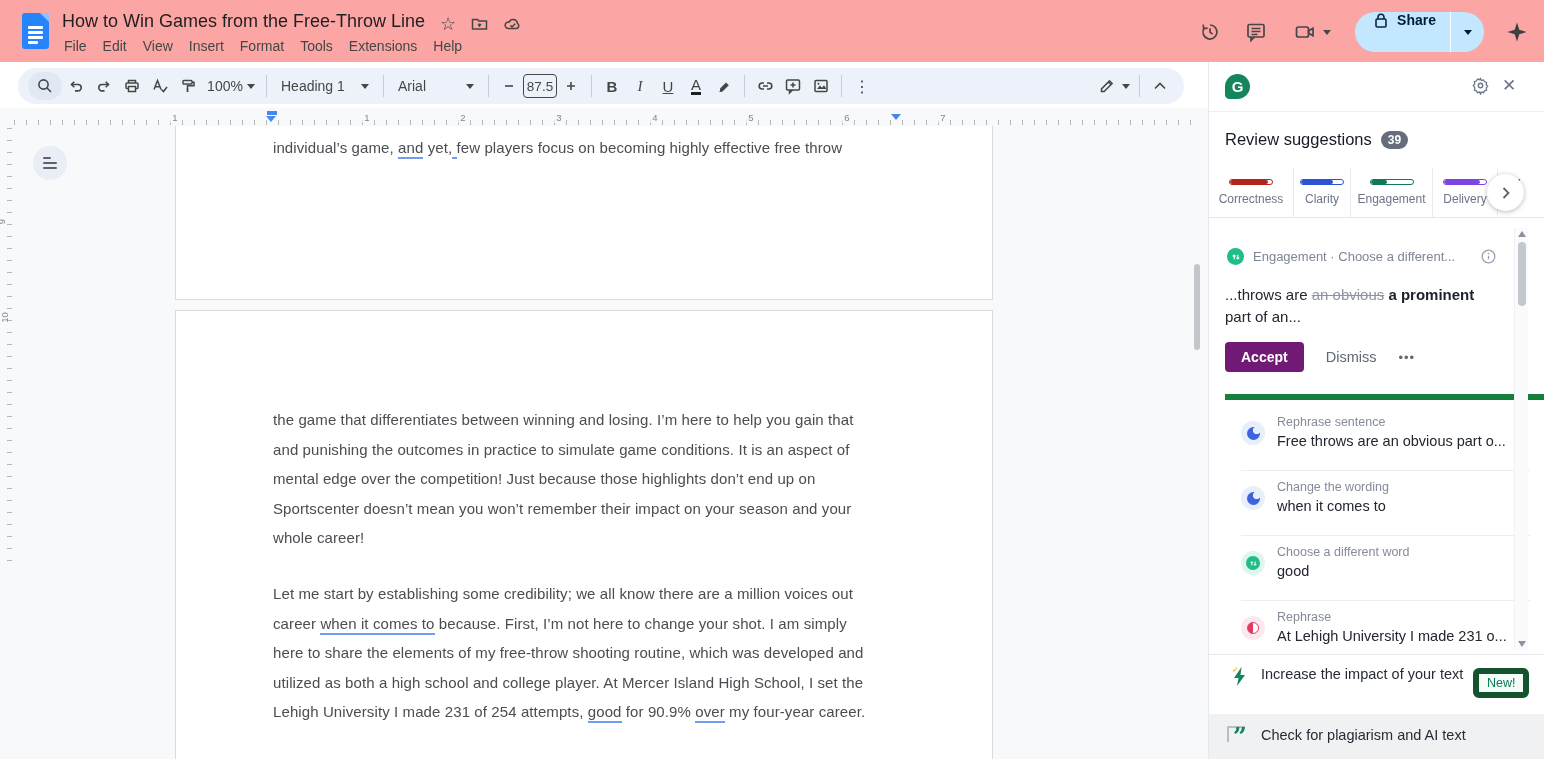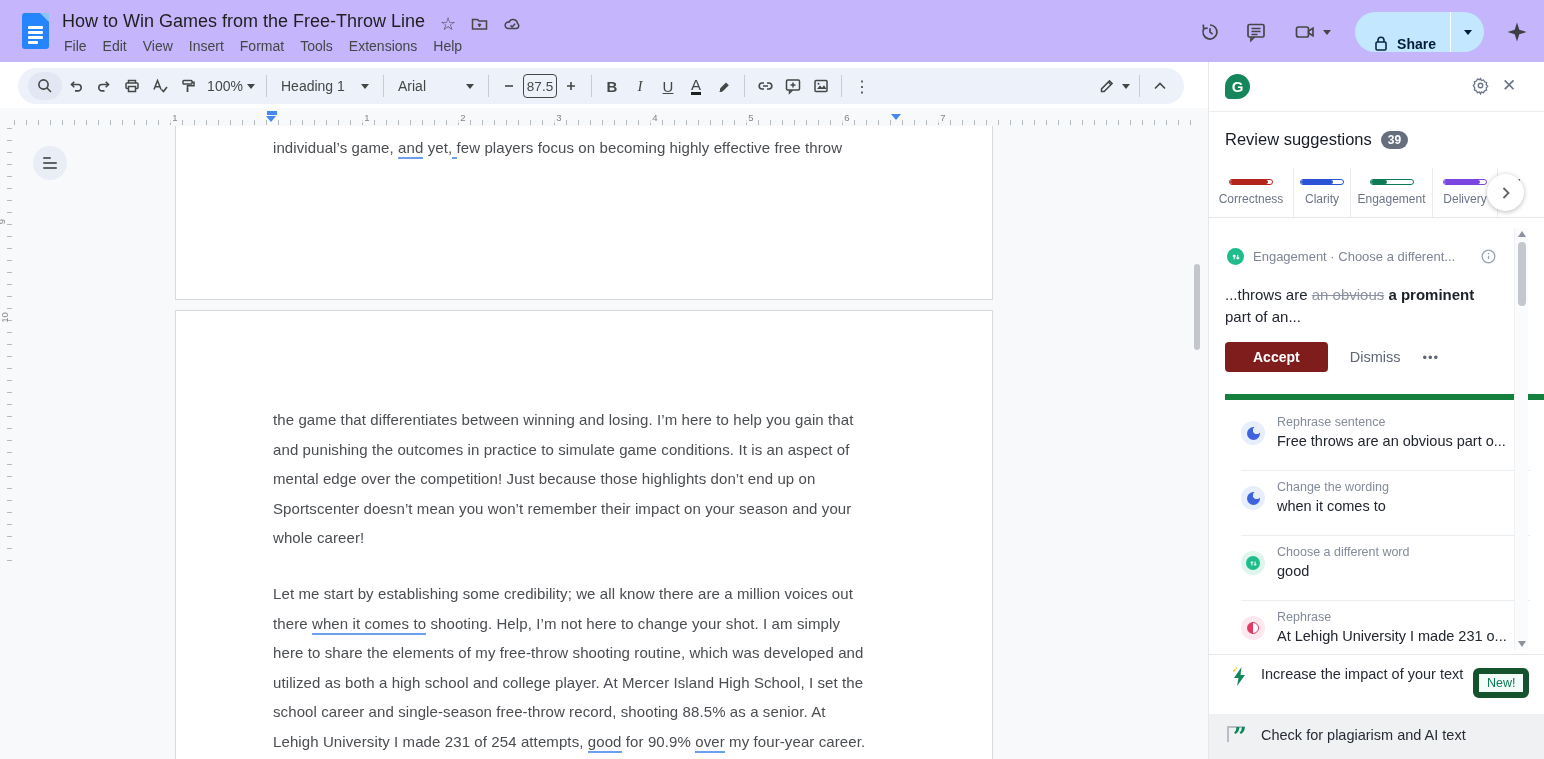--- a/index.html
+++ b/index.html
@@ -1,32 +1,32 @@
 <!DOCTYPE html>
 <html><head>
 <meta charset="utf-8">
 <style>
   * { margin:0; padding:0; box-sizing:border-box; }
   html,body { width:1544px; height:759px; overflow:hidden; }
   body { font-family:"Liberation Sans", sans-serif; background:#fff; position:relative; color:#444746; }
 
   
-  #appbar { position:absolute; left:0; top:0; width:1544px; height:62px; background:#c4b5fd; }
+  #appbar { position:absolute; left:0; top:0; width:1544px; height:62px; background:#fca5a5; }
   #docs-icon { position:absolute; left:22px; top:13px; width:27px; height:36px; background:#2684fc; border-radius:3px; }
   #docs-icon:before { content:""; position:absolute; right:0; top:0; border-style:solid; border-width:0 9px 9px 0; border-color:transparent #8ec2ff transparent transparent; }
   #docs-icon .l { position:absolute; left:6px; width:15px; height:2.5px; background:#fff; border-radius:1px; }
   #doc-title { position:absolute; left:62px; top:11px; font-size:18px; color:#1f1f1f; white-space:nowrap; }
   #title-icons { position:absolute; left:440px; top:15px; display:flex; gap:14px; align-items:center; color:#444746; }
   #menubar { position:absolute; left:56px; top:36px; display:flex; }
   #menubar .menu-item { font-size:14px; color:#444746; padding:2px 8px; border-radius:4px; cursor:default; }
 
   #top-right { position:absolute; right:14px; top:10px; height:44px; display:flex; align-items:center; gap:20px; }
   .tr-icon { width:26px; height:26px; display:flex; align-items:center; justify-content:center; }
   #share-pill { display:flex; align-items:center; height:40px; background:#c2e7ff; border-radius:20px; overflow:hidden; }
-  #share-main { display:flex; align-items:flex-end; gap:8px; padding:8px 14px 0 18px; height:100%; }
+  #share-main { display:flex; align-items:flex-start; gap:8px; padding:0 14px 0 18px; height:100%; }
   #share-label { font-size:14px; font-weight:bold; color:#001d35; }
   #share-caret-seg { display:flex; align-items:center; justify-content:center; width:34px; height:100%; border-left:1px solid rgba(255,255,255,.9); }
   .caret { width:0; height:0; border-left:4px solid transparent; border-right:4px solid transparent; border-top:5px solid #444746; display:inline-block; }
 
   
   #toolbar-strip { position:absolute; left:0; top:62px; width:1208px; height:46px; background:#fff; }
   #toolbar { position:absolute; left:18px; top:6px; width:1166px; height:36px; background:#edf2fa; border-radius:24px; display:flex; align-items:center; padding:0 10px; }
   .tb-btn { height:28px; min-width:28px; display:flex; align-items:center; justify-content:center; border-radius:4px; gap:4px; padding:0 3px; }
   .tb-sep { width:1px; height:22px; background:#c7cbd2; margin:0 6px; }
   .tb-label { font-size:14px; color:#444746; }
@@ -85,21 +85,21 @@
 
   #active-card { position:absolute; left:0; top:172px; width:100%; }
   .icon-circle-green { width:17px; height:17px; border-radius:50%; background:#1fbd8b; display:flex; align-items:center; justify-content:center; }
   #card-head { position:absolute; left:18px; top:14px; display:flex; align-items:center; gap:9px; width:270px; }
   #card-cat { font-size:13px; color:#7e8596; white-space:nowrap; }
   #card-info { position:absolute; left:272px; top:15px; }
   #card-excerpt { position:absolute; left:16px; top:50px; width:276px; font-size:15px; line-height:21.5px; color:#21262f; }
   #card-excerpt .strike { color:#8d93a0; text-decoration:line-through; }
   #card-excerpt .added { font-weight:bold; color:#1c212b; }
   #card-actions { position:absolute; left:16px; top:108px; display:flex; align-items:center; gap:22px; }
-  #accept-btn { background:#7f1d1d; color:#fff; font-size:14px; font-weight:bold; border:none; border-radius:4px; padding:7px 28px; }
+  #accept-btn { background:#701a75; color:#fff; font-size:14px; font-weight:bold; border:none; border-radius:4px; padding:7px 16px; }
   #dismiss-btn { font-size:14.5px; color:#5f6775;text-align:center; }
   #card-more { font-size:13px; color:#5f6775; letter-spacing:1px; }
 
   #gr-list { position:absolute; left:16px; top:332px; width:100%; border-top:6px solid #15803d; }
   .gr-item { position:absolute; left:0; width:100%; height:65px; }
   .gr-item .divider { position:absolute; left:16px; right:30px; bottom:0; height:1px; background:#ebedf0; }
   .gr-item .cat { position:absolute; left:52px; top:9px; font-size:12.5px; color:#848b99; }
   .gr-item .txt { position:absolute; left:52px; top:27px; font-size:14.5px; color:#21262f; white-space:nowrap; }
   .item-icon { position:absolute; left:16px; top:15px; width:24px; height:24px; border-radius:50%; display:flex; align-items:center; justify-content:center; }
   .item-icon.blue { background:#e7eefc; }
@@ -368,24 +368,23 @@
   <div class="page" id="page2">
     <div class="doc-text" id="p2-para1">
         <div class="docline"><span>the game that differentiates between winning and losing. I’m here to help you gain that</span></div>
         <div class="docline"><span>and punishing the outcomes in practice to simulate game conditions. It is an aspect of</span></div>
         <div class="docline"><span>mental edge over the competition! Just because those highlights don’t end up on</span></div>
         <div class="docline"><span>Sportscenter doesn’t mean you won’t remember their impact on your season and your</span></div>
         <div class="docline"><span>whole career!</span></div>
       </div>
     <div class="doc-text" id="p2-para2">
         <div class="docline"><span>Let me start by establishing some credibility; we all know there are a million voices out</span></div>
-        <div class="docline"><span>there </span><span class="sug-underline">when it comes to</span><span> shooting. Help, I’m not here to change your shot. I am simply</span></div>
+        <div class="docline"><span>career </span><span class="sug-underline">when it comes to</span><span> because. First, I’m not here to change your shot. I am simply</span></div>
         <div class="docline"><span>here to share the elements of my free-throw shooting routine, which was developed and</span></div>
         <div class="docline"><span>utilized as both a high school and college player. At Mercer Island High School, I set the</span></div>
-        <div class="docline"><span>school career and single-season free-throw record, shooting 88.5% as a senior. At</span></div>
         <div class="docline"><span>Lehigh University I made 231 of 254 attempts, </span><span class="sug-underline">good</span><span> for 90.9% </span><span class="sug-underline">over</span><span> my four-year career.</span></div>
       </div>
   </div>
 
   <div id="doc-scrollbar"></div>
 </div>
 
 <aside id="sidebar">
 
   <div id="gr-header">

